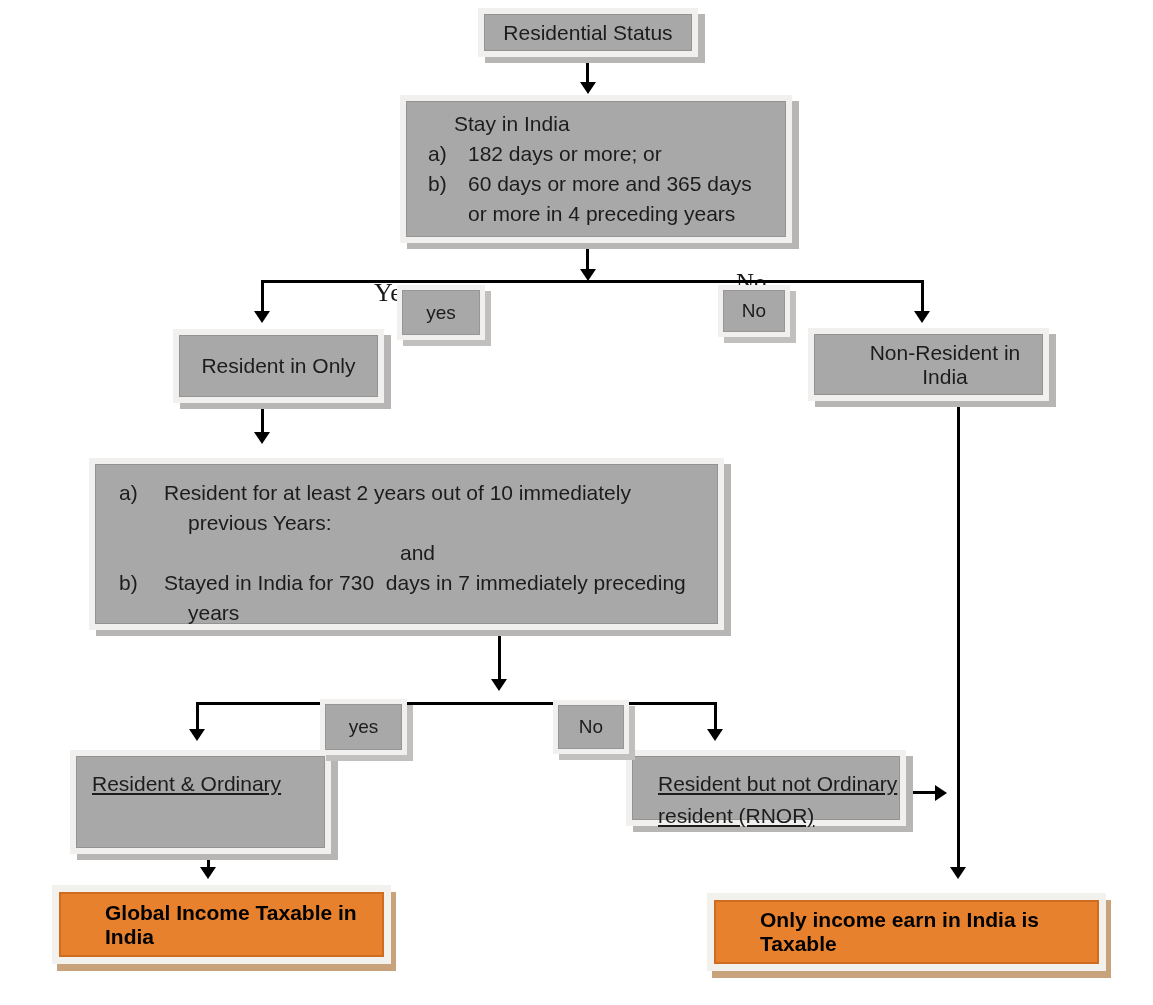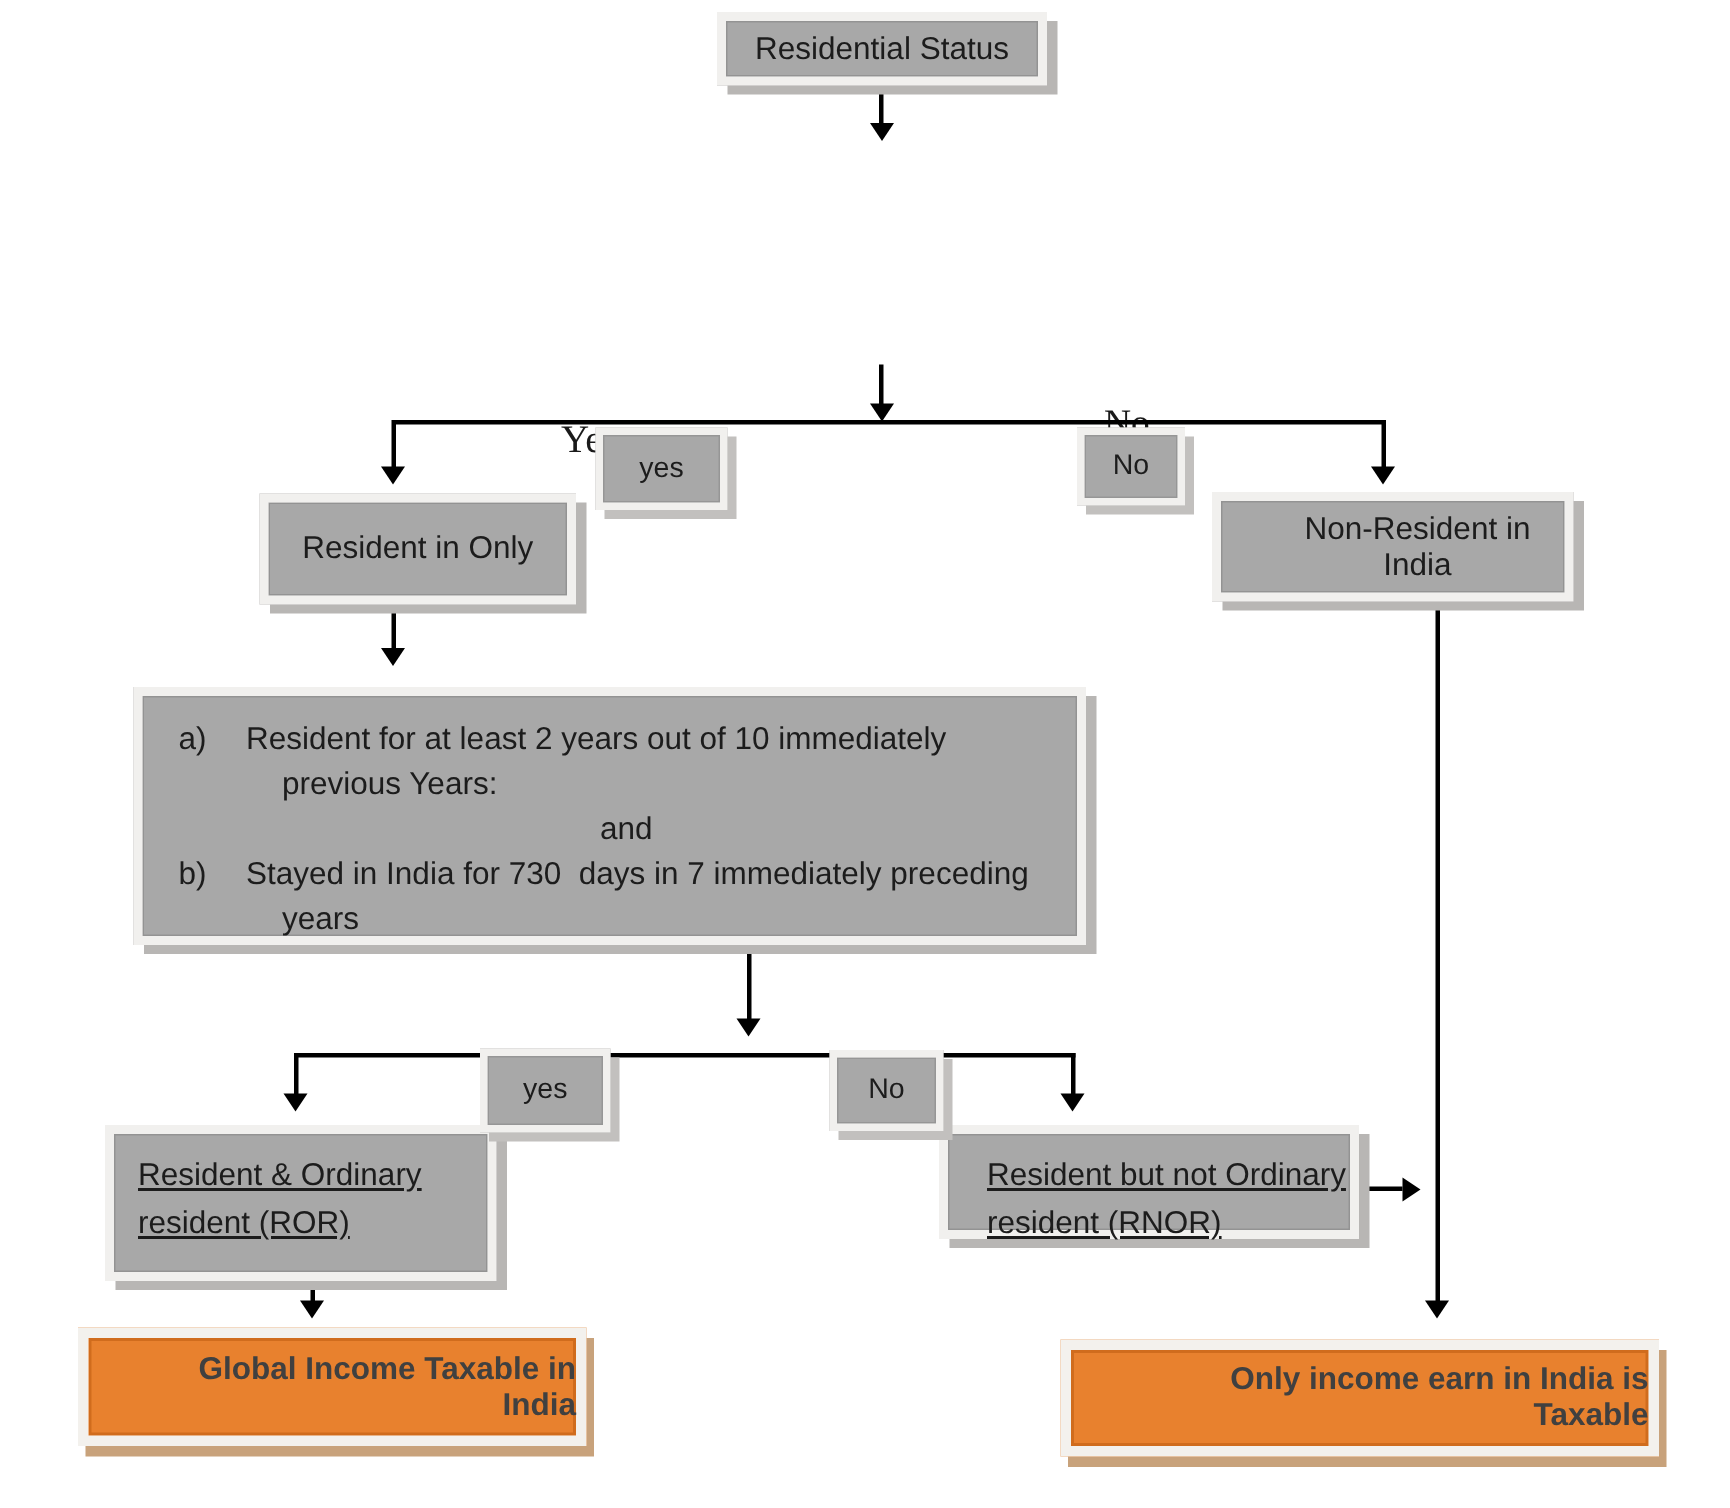--- a/index.html
+++ b/index.html
@@ -23,21 +23,21 @@
     box-shadow:6px 6px 0 #c2c0be, inset 0 0 0 1px #969696;
     z-index:4;display:flex;align-items:center;justify-content:center;
     font-size:19px;
   }
   
   .onode{
     position:absolute;box-sizing:border-box;background:#e8812e;
     border:7px solid #f3f1ed;
     box-shadow:5px 7px 0 #c8a27b, inset 0 0 0 2px #d06c1d;
     z-index:3;display:flex;align-items:center;justify-content:center;
-    font-weight:bold;font-size:21px;color:#404040;text-align:right;padding-left:46px;
+    font-weight:bold;font-size:21px;color:#000000;text-align:left;padding-left:46px;
   }
   
   .vline{position:absolute;width:3px;background:#000;z-index:2;}
   .hline{position:absolute;height:3px;background:#000;z-index:2;}
   .head-down{
     position:absolute;width:0;height:0;z-index:2;
     border-left:8px solid transparent;border-right:8px solid transparent;
     border-top:12px solid #000;
   }
   .head-right{
@@ -105,20 +105,28 @@
   <div class="hline" style="left:910px;top:791px;width:25px;"></div>
   <div class="head-right" style="left:935px;top:785px;"></div>
 
   <div class="vline" style="left:957px;top:400px;height:468px;"></div>
   <div class="head-down" style="left:950px;top:867px;"></div>
 
   <div class="gnode center fs20" style="left:478px;top:8px;width:220px;height:49px;">
     <span>Residential Status</span>
   </div>
 
+  <div class="gnode stay fs20" style="left:400px;top:95px;width:392px;height:148px;">
+    <div class="rows">
+      <div class="row row-title">Stay in India</div>
+      <div class="row row-li"><span class="marker">a)</span><span>182 days or more; or</span></div>
+      <div class="row row-li"><span class="marker">b)</span><span>60 days or more and 365 days</span></div>
+      <div class="row row-cont">or more in 4 preceding years</div>
+    </div>
+  </div>
 
   <div class="tag" style="left:397px;top:285px;width:88px;height:55px;">
     <span>yes</span>
   </div>
   <div class="tag" style="left:718px;top:285px;width:72px;height:52px;">
     <span>No</span>
   </div>
 
   <div class="gnode center fs20" style="left:173px;top:329px;width:211px;height:74px;">
     <span>Resident in Only</span>
@@ -140,21 +148,20 @@
 
   <div class="tag" style="left:320px;top:699px;width:87px;height:56px;">
     <span>yes</span>
   </div>
   <div class="tag" style="left:553px;top:700px;width:76px;height:54px;">
     <span>No</span>
   </div>
 
   <div class="gnode twoline fs20" style="left:70px;top:750px;width:261px;height:104px;">
     <div class="row">Resident &amp; Ordinary</div>
-    <div class="row">resident (ROR)</div>
   </div>
 
   <div class="gnode twoline fs20" style="left:626px;top:750px;width:280px;height:76px;padding-left:26px;">
     <div class="row">Resident but not Ordinary</div>
     <div class="row">resident (RNOR)</div>
   </div>
 
   <div class="onode" style="left:52px;top:885px;width:339px;height:79px;">
     <span>Global Income Taxable in India</span>
   </div>

